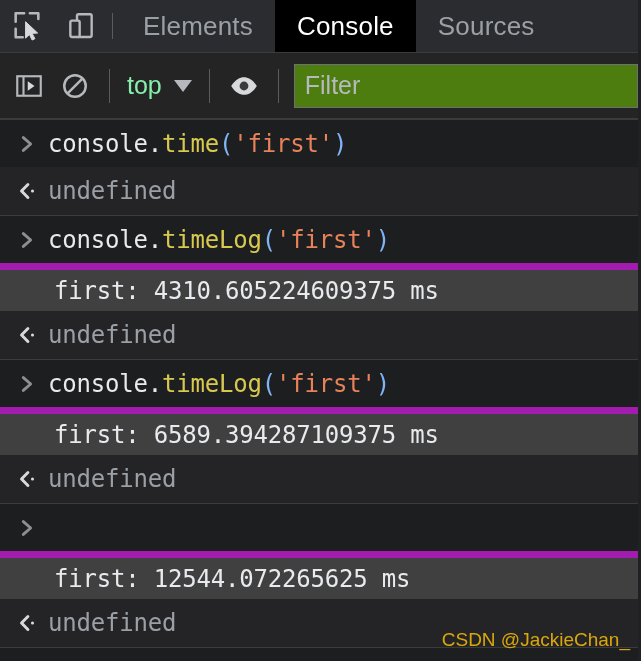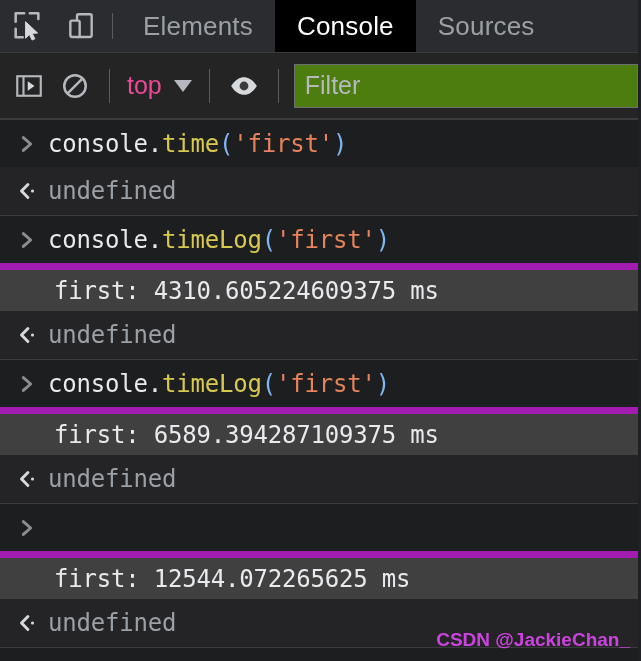--- a/index.html
+++ b/index.html
@@ -89,21 +89,21 @@
     width: 1px;
     height: 34px;
     background: #5a5b5e;
     margin: 0 11px;
     flex: 0 0 1px;
   }
   .ctx-select {
     display: flex;
     align-items: center;
     gap: 12px;
-    color: #ec4899;
+    color: #86efac;
     font-size: 25px;
     padding: 0 6px;
     cursor: pointer;
     white-space: nowrap;
   }
   .caret {
     width: 0;
     height: 0;
     border-left: 9px solid transparent;
     border-right: 9px solid transparent;
@@ -173,27 +173,26 @@
   .tok-paren { color: #7fb4f5; }
   .tok-str   { color: #e8825a; }
   .undef     { color: #9aa0a6; }
   .timer-out { color: #e8eaed; padding-left: 6px; }
 
   
   .watermark {
     position: absolute;
     right: 8px;
     bottom: 10px;
-    color: #d946ef;
+    color: #eab308;
     font-size: 19px;
     font-family: "Liberation Sans", sans-serif;
     opacity: 0.92;
     pointer-events: none;
     white-space: nowrap;
-    font-weight: bold;
   }
 </style>
 </head>
 <body>
 
 <div id="devtools">
 
   <div class="tabbar">
 
     <div class="tb-icon">

